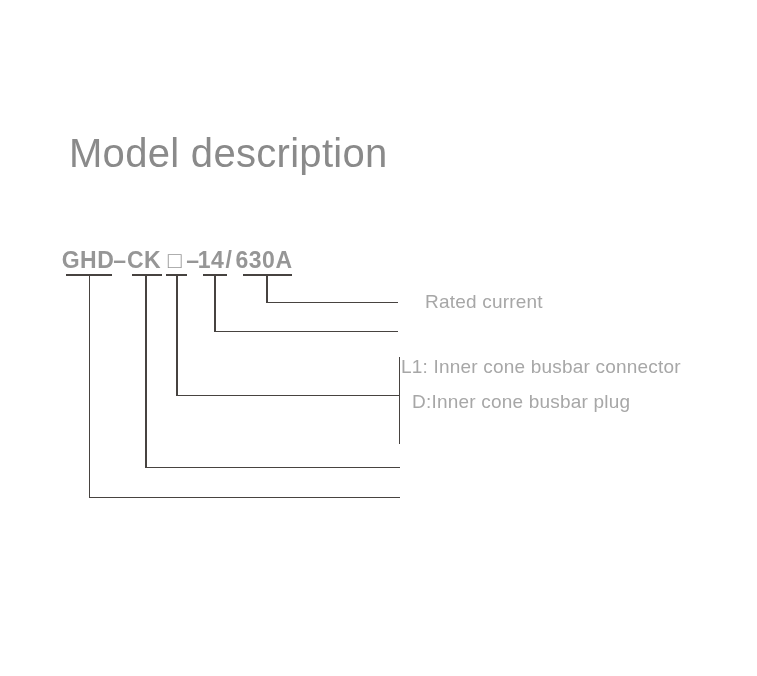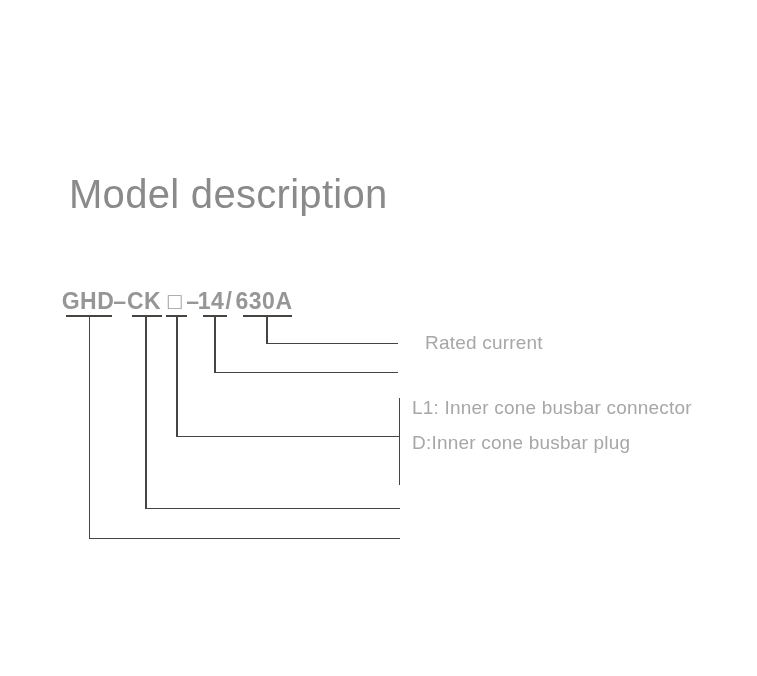--- a/index.html
+++ b/index.html
@@ -14,21 +14,20 @@
   body {
     font-family: "Liberation Sans", "DejaVu Sans", sans-serif;
     background: #ffffff;
   }
   .page {
     position: relative;
     width: 757px;
     height: 500px;
     background: var(--bg-color);
     overflow: hidden;
-    margin-top: 41px;
   }
   .title {
     position: absolute;
     left: 69px;
     top: 129px;
     margin: 0;
     font-size: 40px;
     line-height: 48px;
     font-weight: 300;
     letter-spacing: 0.3px;
@@ -97,16 +96,16 @@
   <div class="h-line" style="left:176px; top:394.5px; width:224px"></div>
   <div class="v-line" style="left:398.5px; top:356.5px; height:87px"></div>
 
   <div class="v-line" style="left:145px; top:274px; height:193px"></div>
   <div class="h-line" style="left:145px; top:466.5px; width:255px"></div>
 
   <div class="v-line" style="left:88.5px; top:274px; height:223px"></div>
   <div class="h-line" style="left:88.5px; top:496.5px; width:311px"></div>
 
   <span class="diagram-label" style="left:425px; top:292px">Rated current</span>
-  <span class="diagram-label" style="left:412px; top:357px">L1: Inner cone busbar connector</span>
+  <span class="diagram-label" style="left:401px; top:357px">L1: Inner cone busbar connector</span>
   <span class="diagram-label" style="left:412px; top:392px">D:Inner cone busbar plug</span>
 
 </div>
 
 </body></html>

